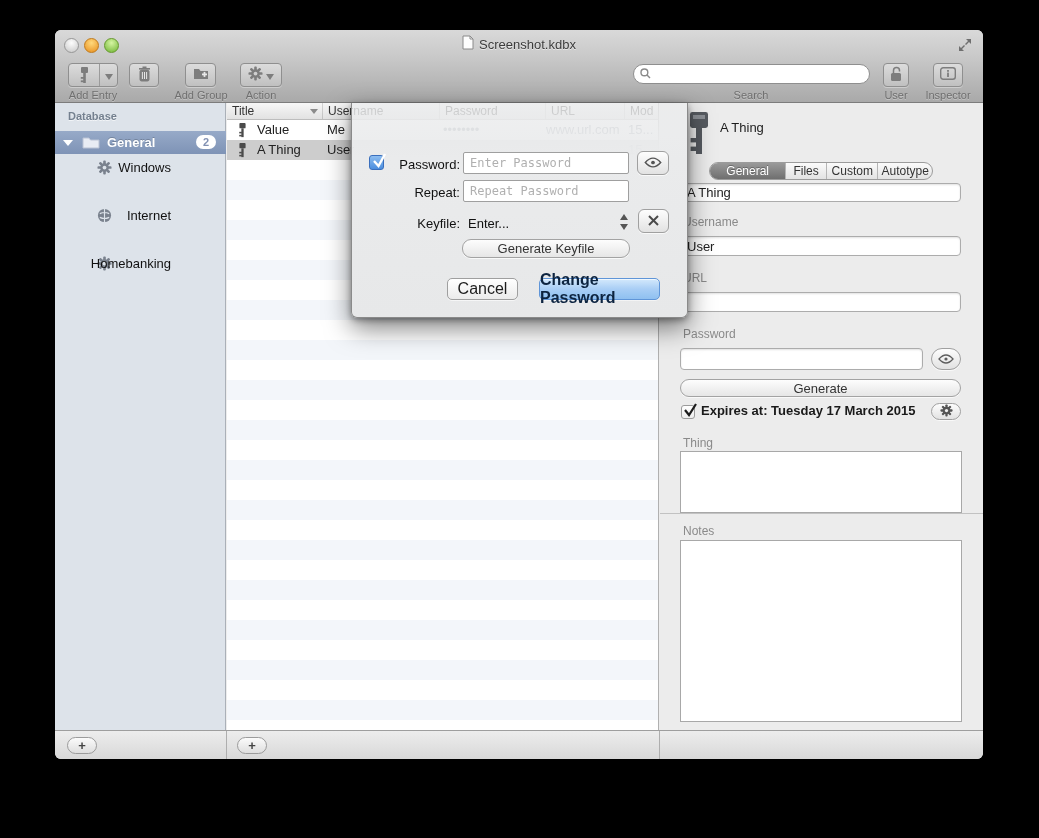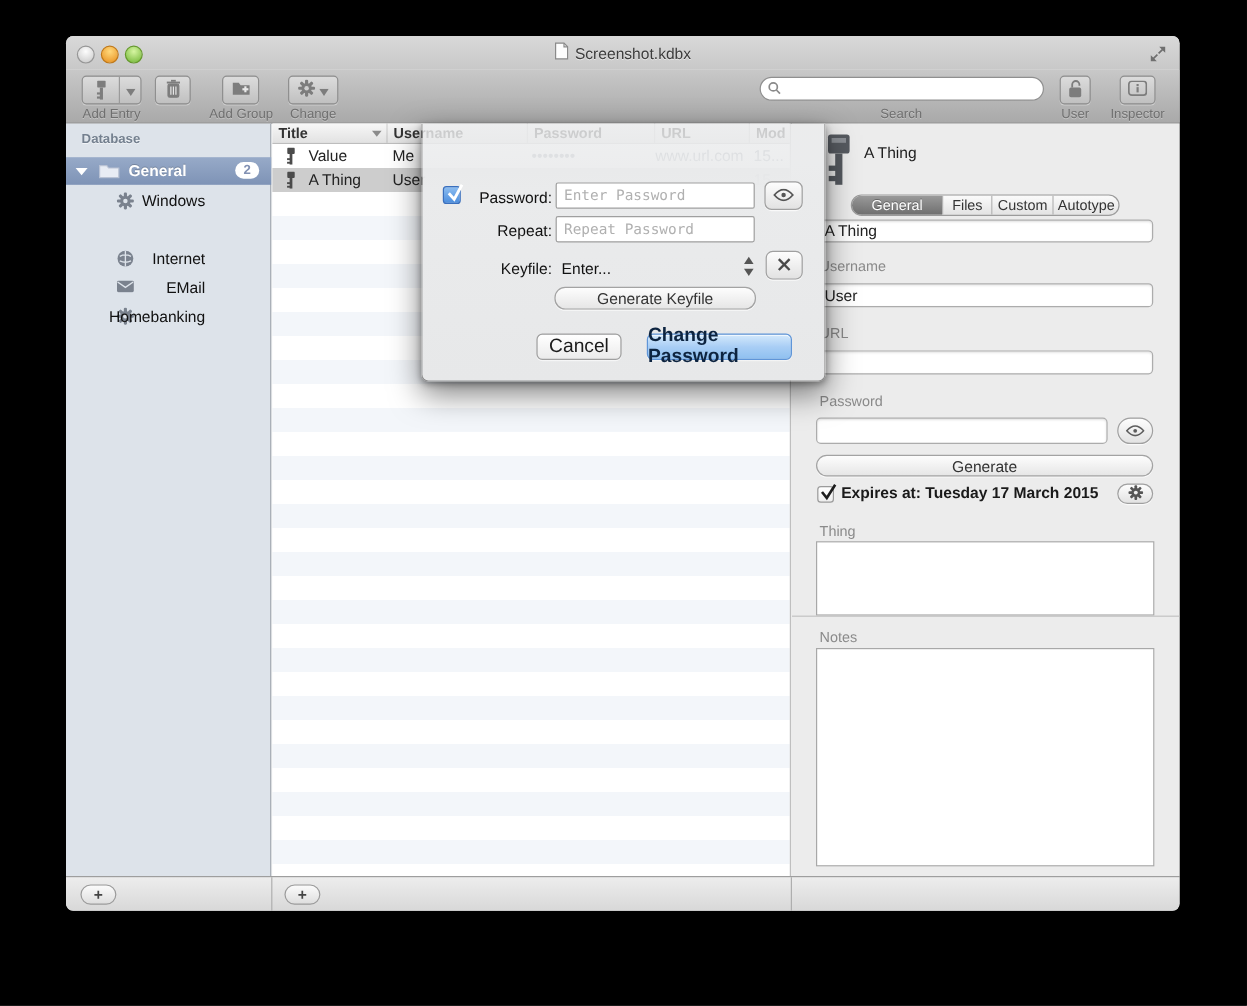--- a/index.html
+++ b/index.html
@@ -42,21 +42,21 @@
          color:#8291b3;font-size:11px;font-weight:bold;text-align:center;line-height:14px;}
   .sb-item{left:0;width:171px;height:24px;display:flex;align-items:center;color:#2e2e2e;}
   .sb-item .sicon{margin-left:42px;width:15px;height:15px;}
   .sb-item .slabel{margin-left:8px;}
   
   .entrylist{left:172px;top:0;width:432px;height:627px;background:#fff;border-right:1px solid #b0b0b0;box-sizing:border-box;}
   .stripes{left:0;top:57px;width:431px;height:570px;
            background:repeating-linear-gradient(#ffffff 0 20px,#f3f6fa 20px 40px);}
   .lheader{left:0;top:0;width:431px;height:17px;background:linear-gradient(#f7f7f7,#e2e2e2);
            border-bottom:1px solid #bdbdbd;box-sizing:border-box;font-size:12px;color:#333;}
-  .hcell{position:absolute;top:0;height:16px;line-height:16px;padding-left:5px;border-right:1px solid rgba(0,0,0,.14);box-sizing:border-box;overflow:hidden;font-weight:bold;}
+  .hcell{position:absolute;top:0;height:16px;line-height:16px;padding-left:5px;border-right:1px solid rgba(0,0,0,.14);box-sizing:border-box;overflow:hidden;}
   .sortarrow{position:absolute;left:83px;top:6px;width:0;height:0;border-left:4px solid transparent;
              border-right:4px solid transparent;border-top:5px solid #8b8b8b;}
   .lrow{left:0;width:431px;height:20px;}
   .lrow .cell{position:absolute;top:0;height:20px;line-height:20px;overflow:hidden;white-space:nowrap;}
   .c-title{left:30px;width:62px;} .c-user{left:100px;width:110px;}
   .c-pass{left:216px;width:100px;color:#6c7682;} .c-url{left:319px;width:76px;color:#6c7682;}
   .c-mod{left:401px;width:30px;color:#6c7682;}
   .rowkey{position:absolute;left:10px;top:3px;width:11px;height:15px;}
   
   .inspector{left:605px;top:0;width:323px;height:627px;background:#ececec;}
@@ -187,21 +187,21 @@
         </span>
         <span>
           <svg width="8" height="6" viewBox="0 0 8 6">
               <path d="M0 0 h8 l-4 6 z" fill="#7d7d7d"></path>
             </svg>
         </span>
       </div>
       <div class="abs tcaption" style="left:0px;width:76px;">Add Entry</div>
       <div class="abs tcaption" style="left:73px;width:56px;margin-top:47px;">Delete</div>
       <div class="abs tcaption" style="left:117px;width:58px;">Add Group</div>
-      <div class="abs tcaption" style="left:178px;width:56px;">Change</div>
+      <div class="abs tcaption" style="left:178px;width:56px;">Action</div>
 
       <div class="abs searchfield" style="left:578px;width:237px;">
         <span>
           <svg width="11" height="11" viewBox="0 0 11 11" fill="none" stroke="#8a8a8a" stroke-width="1.4">
               <circle cx="4.4" cy="4.4" r="3.4"></circle>
               <line x1="7" y1="7" x2="10" y2="10"></line>
             </svg>
         </span>
         <input type="text" style="">
       </div>
@@ -260,29 +260,20 @@
           <span class="slabel">Windows</span>
         </div>
         <div class="abs sb-item" style="top:100px;">
           <span class="sicon">
             <svg width="15" height="15" viewBox="0 0 16 16">
                 <circle cx="8" cy="8" r="7" fill="#7a828e"></circle>
                 <path d="M3 6 q5 -2.5 10 0 M3 10 q5 2.5 10 0 M8 1 v14" stroke="#dde3ea" stroke-width="1.2" fill="none"></path>
               </svg>
           </span>
           <span class="slabel">Internet</span>
-        </div>
-        <div class="abs sb-item" style="top:124px;">
-          <span class="sicon">
-            <svg width="15" height="12" viewBox="0 0 15 12">
-                <rect x="0.5" y="2" width="14" height="9.5" rx="1.2" fill="#7a828e"></rect>
-                <path d="M1 3 l6.5 4.5 L14 3" stroke="#dde3ea" stroke-width="1.2" fill="none"></path>
-              </svg>
-          </span>
-          <span class="slabel">EMail</span>
         </div>
         <div class="abs sb-item" style="top:148px;">
           <span class="sicon">
             <svg width="15" height="15" viewBox="0 0 16 16">
                 <g fill="#7a828e">
                   <rect x="6.6" y="0.5" width="2.8" height="15" rx="1"></rect>
                   <rect x="6.6" y="0.5" width="2.8" height="15" rx="1" transform="rotate(45 8 8)"></rect>
                   <rect x="6.6" y="0.5" width="2.8" height="15" rx="1" transform="rotate(90 8 8)"></rect>
                   <rect x="6.6" y="0.5" width="2.8" height="15" rx="1" transform="rotate(135 8 8)"></rect>
                   <circle cx="8" cy="8" r="4.6"></circle>

